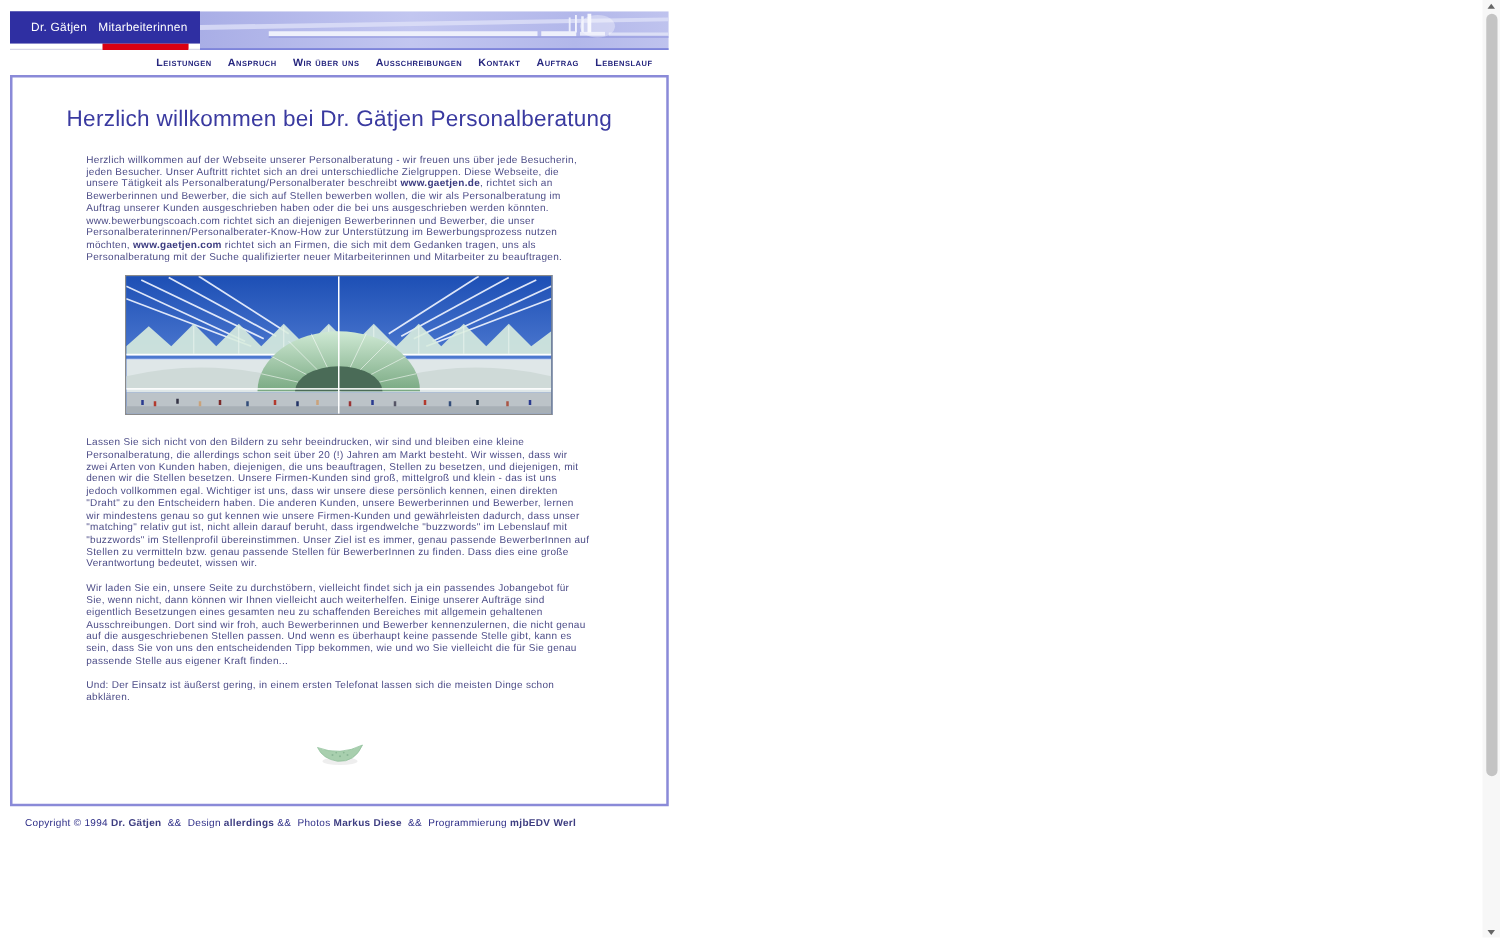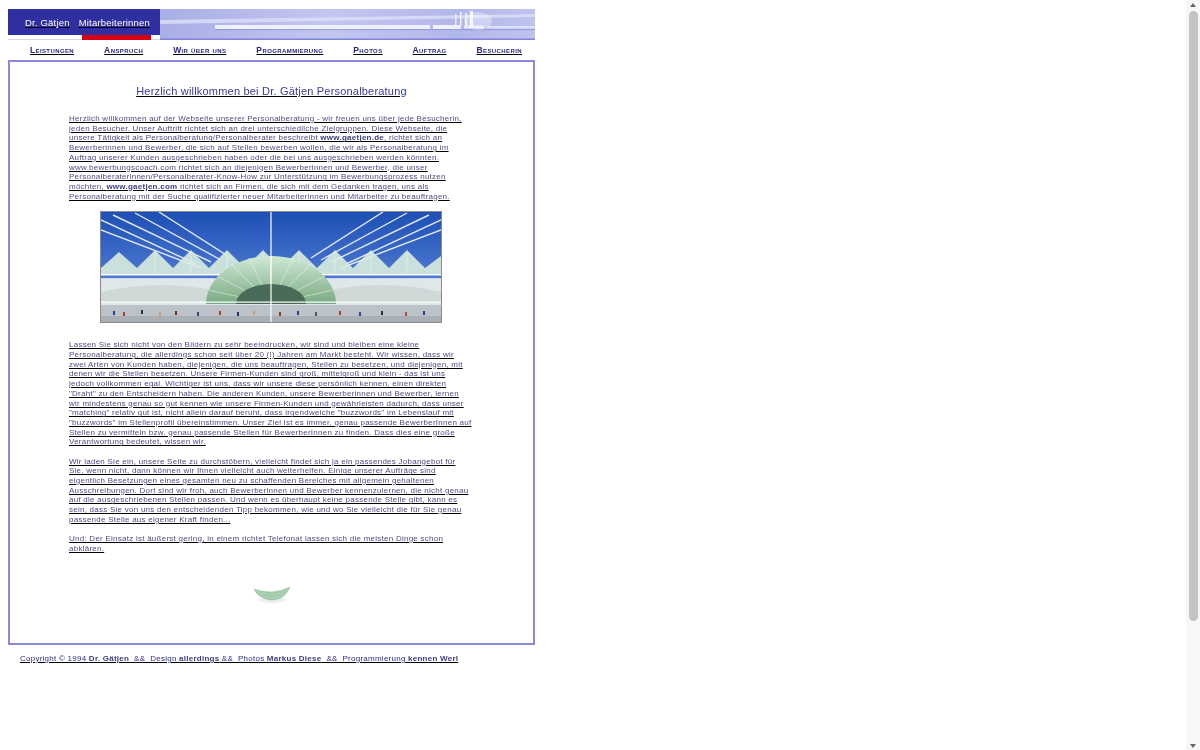--- a/index.html
+++ b/index.html
@@ -1,44 +1,44 @@
 <!DOCTYPE html>
 <html><head>
 <meta charset="utf-8">
 <style>
   * { margin:0; padding:0; box-sizing:border-box; }
   html,body { width:1200px; height:750px; background:#ffffff; overflow:hidden;
               font-family:"Liberation Sans", sans-serif; }
-  .page { position:absolute; top:0; left:0; width:620px;text-decoration:underline; }
+  .page { position:absolute; top:0; left:0; width:620px; }
 
   
   .header { margin:9px 0 0 8px; width:527px; height:31px; display:flex; }
   .logo-block { width:152px; height:31px; position:relative; }
   .logo-blue { height:26px; background:#2f2fa2; color:#ffffff; display:flex;
                align-items:center; justify-content:flex-end; padding-right:10px;
                font-size:9.5px; letter-spacing:.2px; }
   .logo-blue .gap { width:9px; display:inline-block; }
   .logo-stripe { height:5px; display:flex; }
   .stripe-white1 { width:74px; background:#ffffff; border-bottom:1px solid #d8d8e8; }
   .stripe-red { width:69px; background:#d90012; }
   .stripe-white2 { width:9px; background:#ffffff; border-bottom:1px solid #d8d8e8; }
   .header-photo { width:375px; height:31px; }
   .header-photo svg { display:block; }
 
   
   .nav { margin:3px 0 0 8px; width:527px; height:13px; display:flex;
-         justify-content:flex-end; align-items:center; gap:30px; padding-right:13px; }
+         justify-content:flex-end; align-items:center; gap:13px; padding-right:13px; }
   .nav a { font-variant:small-caps; font-weight:bold; font-size:8.5px;
            color:#26267e; text-decoration:none; letter-spacing:.4px; cursor:pointer; }
 
   
   .content-box { margin:4px 0 0 8px; width:527px; height:585px;
                  border:2px solid #8a8ad8; background:#ffffff; }
   .heading { margin-top:23px; text-align:center; color:#3a3aa0;
-             font-size:11px; letter-spacing:.2px; }
+             font-size:18px; letter-spacing:.2px; }
   .textcol { margin:17px 0 0 59px; width:403px; color:#4c4c87; font-size:8px;
              line-height:9.7px; letter-spacing:.25px; }
   .textcol p { margin-bottom:9.5px; }
   .textcol .b, .b { font-weight:bold; color:#3c3c80; }
 
   .station-photo { margin:10px 0 6px 90px; width:342px; height:112px;
                    border:1px solid #8a8a8a; background:#2a5fc0; }
   .station-photo svg { display:block; }
 
   .crescent { margin:29px auto 0 auto; width:40px; height:22px; display:block; }
@@ -101,24 +101,24 @@
         <ellipse cx="318" cy="12" rx="14" ry="9" fill="#ffffff" opacity="0.35"></ellipse>
         <rect y="29.5" width="375" height="1.5" fill="#7e84da"></rect>
       </svg>
     </div>
   </div>
 
   <div class="nav">
     <a>Leistungen</a>
     <a>Anspruch</a>
     <a>Wir über uns</a>
-    <a>Programmierung</a>
-    <a>Photos</a>
+    <a>Ausschreibungen</a>
+    <a>Kontakt</a>
     <a>Auftrag</a>
-    <a>Besucherin</a>
+    <a>Lebenslauf</a>
   </div>
 
   <div class="content-box">
     <div class="heading">Herzlich willkommen bei Dr. Gätjen Personalberatung</div>
 
     <div class="textcol">
       <p><span>Herzlich willkommen auf der Webseite unserer Personalberatung - wir freuen uns über jede Besucherin, jeden Besucher. Unser Auftritt richtet sich an drei unterschiedliche Zielgruppen. Diese Webseite, die unsere Tätigkeit als Personalberatung/Personalberater beschreibt </span><span class="b">www.gaetjen.de</span><span>, richtet sich an Bewerberinnen und Bewerber, die sich auf Stellen bewerben wollen, die wir als Personalberatung im Auftrag unserer Kunden ausgeschrieben haben oder die bei uns ausgeschrieben werden könnten. www.bewerbungscoach.com richtet sich an diejenigen Bewerberinnen und Bewerber, die unser Personalberaterinnen/Personalberater-Know-How zur Unterstützung im Bewerbungsprozess nutzen möchten, </span><span class="b">www.gaetjen.com</span><span> richtet sich an Firmen, die sich mit dem Gedanken tragen, uns als Personalberatung mit der Suche qualifizierter neuer Mitarbeiterinnen und Mitarbeiter zu beauftragen.</span></p>
     </div>
 
     <div class="station-photo">
@@ -197,37 +197,37 @@
           <rect x="322" y="99" width="2" height="4" fill="#2a3b8f"></rect>
         </g>
         <rect y="89.5" width="340" height="1.2" fill="#ffffff"></rect>
         <rect x="169.4" width="1.2" height="110" fill="#ffffff"></rect>
       </svg>
     </div>
 
     <div class="textcol">
       <p>Lassen Sie sich nicht von den Bildern zu sehr beeindrucken, wir sind und bleiben eine kleine Personalberatung, die allerdings schon seit über 20 (!) Jahren am Markt besteht. Wir wissen, dass wir zwei Arten von Kunden haben, diejenigen, die uns beauftragen, Stellen zu besetzen, und diejenigen, mit denen wir die Stellen besetzen. Unsere Firmen-Kunden sind groß, mittelgroß und klein - das ist uns jedoch vollkommen egal. Wichtiger ist uns, dass wir unsere diese persönlich kennen, einen direkten "Draht" zu den Entscheidern haben. Die anderen Kunden, unsere Bewerberinnen und Bewerber, lernen wir mindestens genau so gut kennen wie unsere Firmen-Kunden und gewährleisten dadurch, dass unser "matching" relativ gut ist, nicht allein darauf beruht, dass irgendwelche "buzzwords" im Lebenslauf mit "buzzwords" im Stellenprofil übereinstimmen. Unser Ziel ist es immer, genau passende BewerberInnen auf Stellen zu vermitteln bzw. genau passende Stellen für BewerberInnen zu finden. Dass dies eine große Verantwortung bedeutet, wissen wir.</p>
       <p>Wir laden Sie ein, unsere Seite zu durchstöbern, vielleicht findet sich ja ein passendes Jobangebot für Sie, wenn nicht, dann können wir Ihnen vielleicht auch weiterhelfen. Einige unserer Aufträge sind eigentlich Besetzungen eines gesamten neu zu schaffenden Bereiches mit allgemein gehaltenen Ausschreibungen. Dort sind wir froh, auch Bewerberinnen und Bewerber kennenzulernen, die nicht genau auf die ausgeschriebenen Stellen passen. Und wenn es überhaupt keine passende Stelle gibt, kann es sein, dass Sie von uns den entscheidenden Tipp bekommen, wie und wo Sie vielleicht die für Sie genau passende Stelle aus eigener Kraft finden...</p>
-      <p>Und: Der Einsatz ist äußerst gering, in einem richtet Telefonat lassen sich die meisten Dinge schon abklären.</p>
+      <p>Und: Der Einsatz ist äußerst gering, in einem ersten Telefonat lassen sich die meisten Dinge schon abklären.</p>
     </div>
 
     <svg class="crescent" viewBox="0 0 40 22">
       <ellipse cx="20" cy="18" rx="14" ry="3" fill="#dddddd" opacity="0.5"></ellipse>
       <path d="M2,7 Q20,14 38,5 Q32,19 18,18 Q6,16 2,7 Z" fill="#a8cfae" stroke="#8fbf9a" stroke-width="0.6"></path>
       <g fill="#8ab795">
         <circle cx="14" cy="13" r="0.8"></circle>
           <circle cx="20" cy="14" r="0.8"></circle>
         <circle cx="26" cy="13" r="0.8"></circle>
           <circle cx="17" cy="11" r="0.7"></circle>
         <circle cx="23" cy="11" r="0.7"></circle>
       </g>
     </svg>
   </div>
 
-  <div class="footer"><span>Copyright © 1994 </span><span class="b">Dr. Gätjen</span><span> &nbsp;&amp;&amp; &nbsp;Design </span><span class="b">allerdings</span><span> &amp;&amp; &nbsp;Photos </span><span class="b">Markus Diese</span><span> &nbsp;&amp;&amp; &nbsp;Programmierung </span><span class="b">kennen Werl</span></div>
+  <div class="footer"><span>Copyright © 1994 </span><span class="b">Dr. Gätjen</span><span> &nbsp;&amp;&amp; &nbsp;Design </span><span class="b">allerdings</span><span> &amp;&amp; &nbsp;Photos </span><span class="b">Markus Diese</span><span> &nbsp;&amp;&amp; &nbsp;Programmierung </span><span class="b">mjbEDV Werl</span></div>
 </div>
 
 <div class="scrollbar">
   <div class="sb-up">
       <span></span>
     </div>
   <div class="sb-thumb"></div>
   <div class="sb-down">
       <span></span>
     </div>

